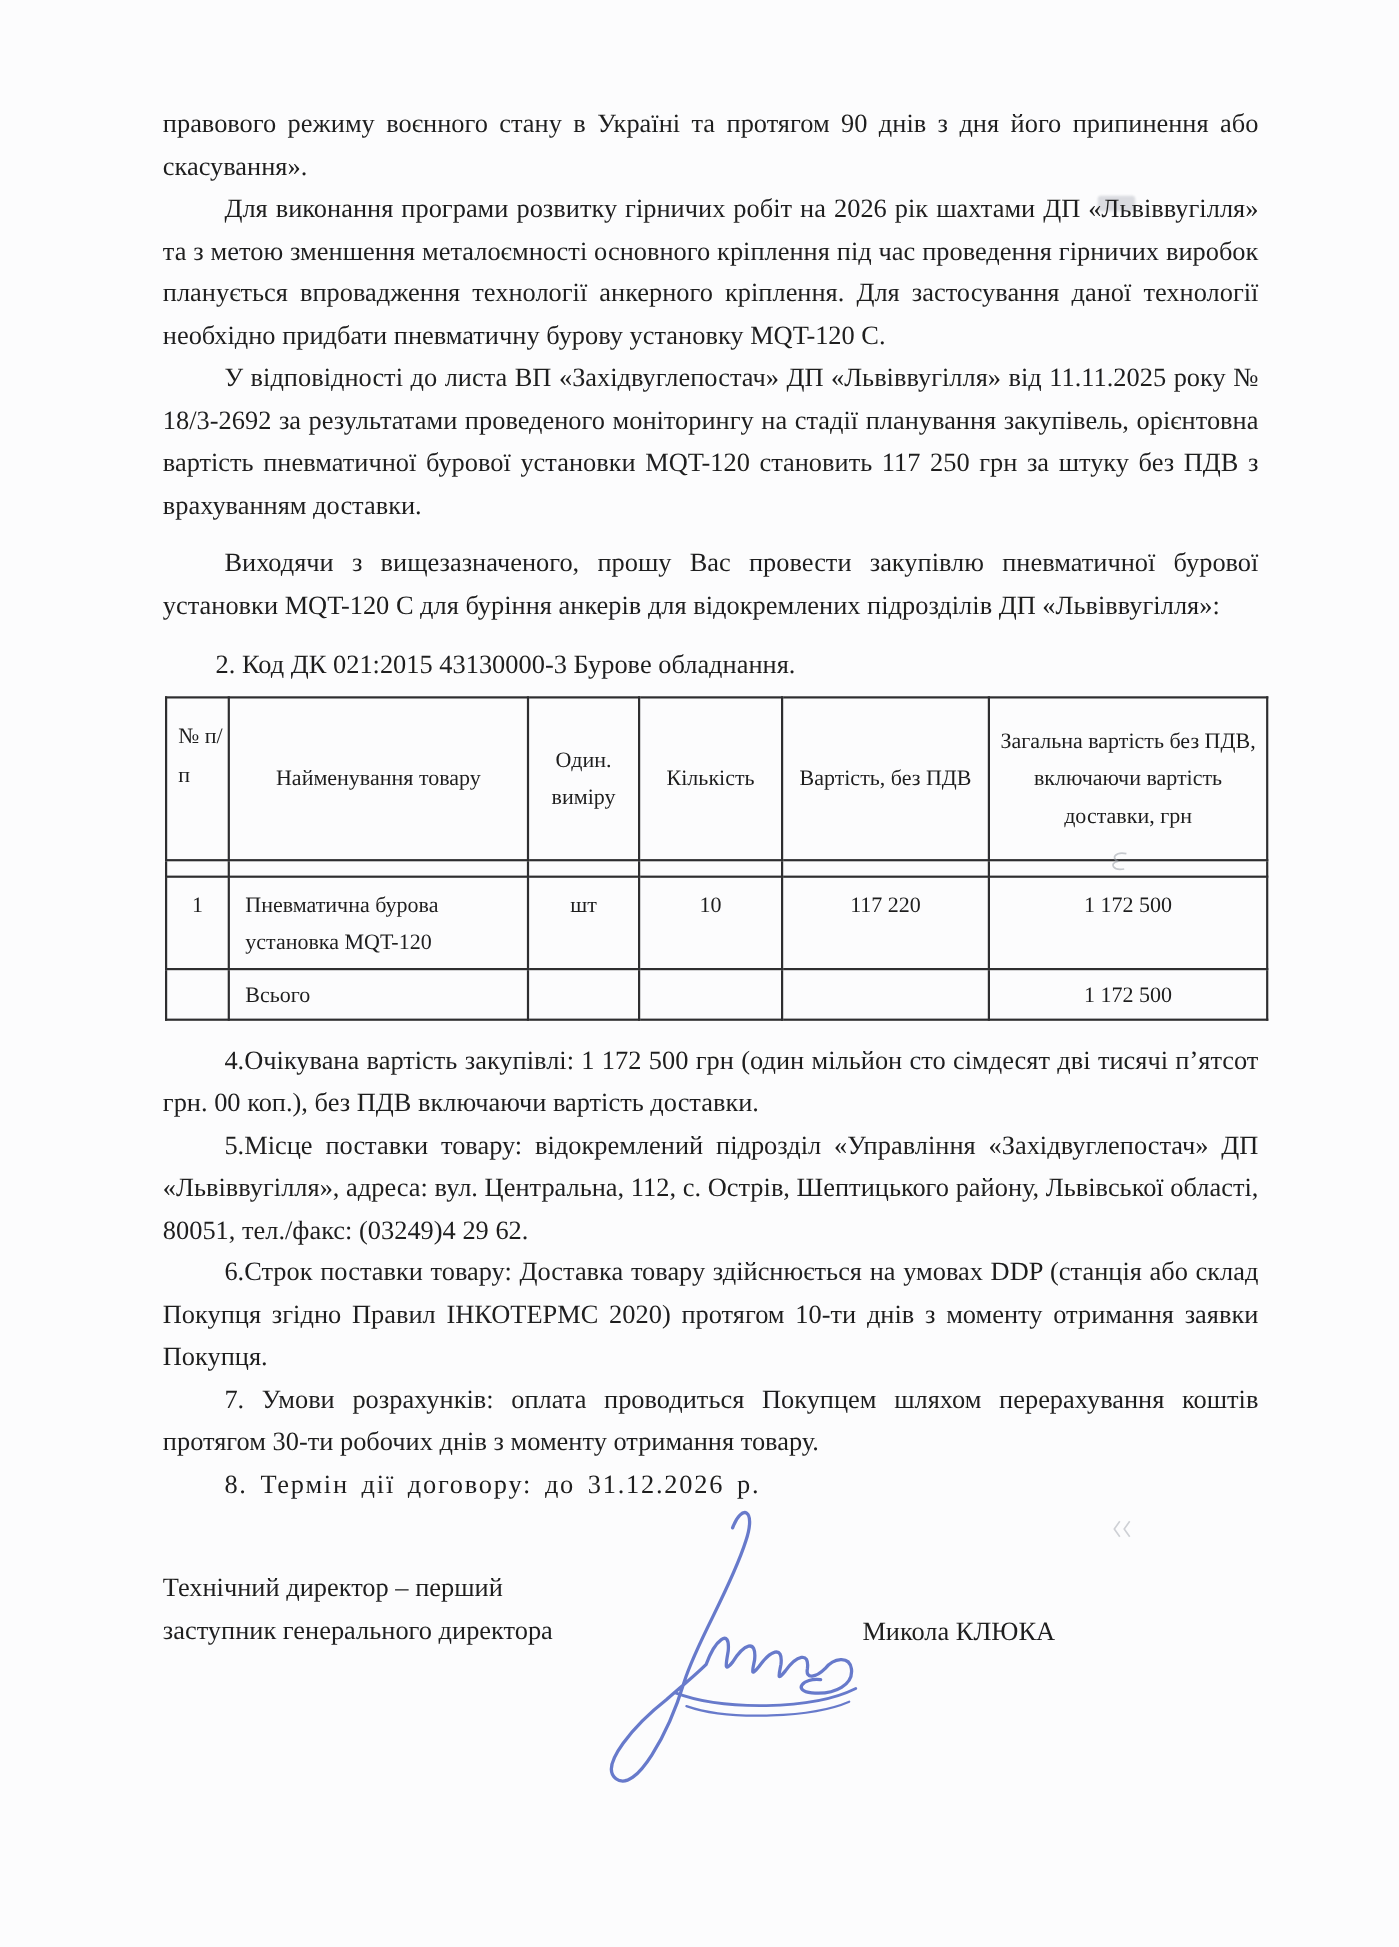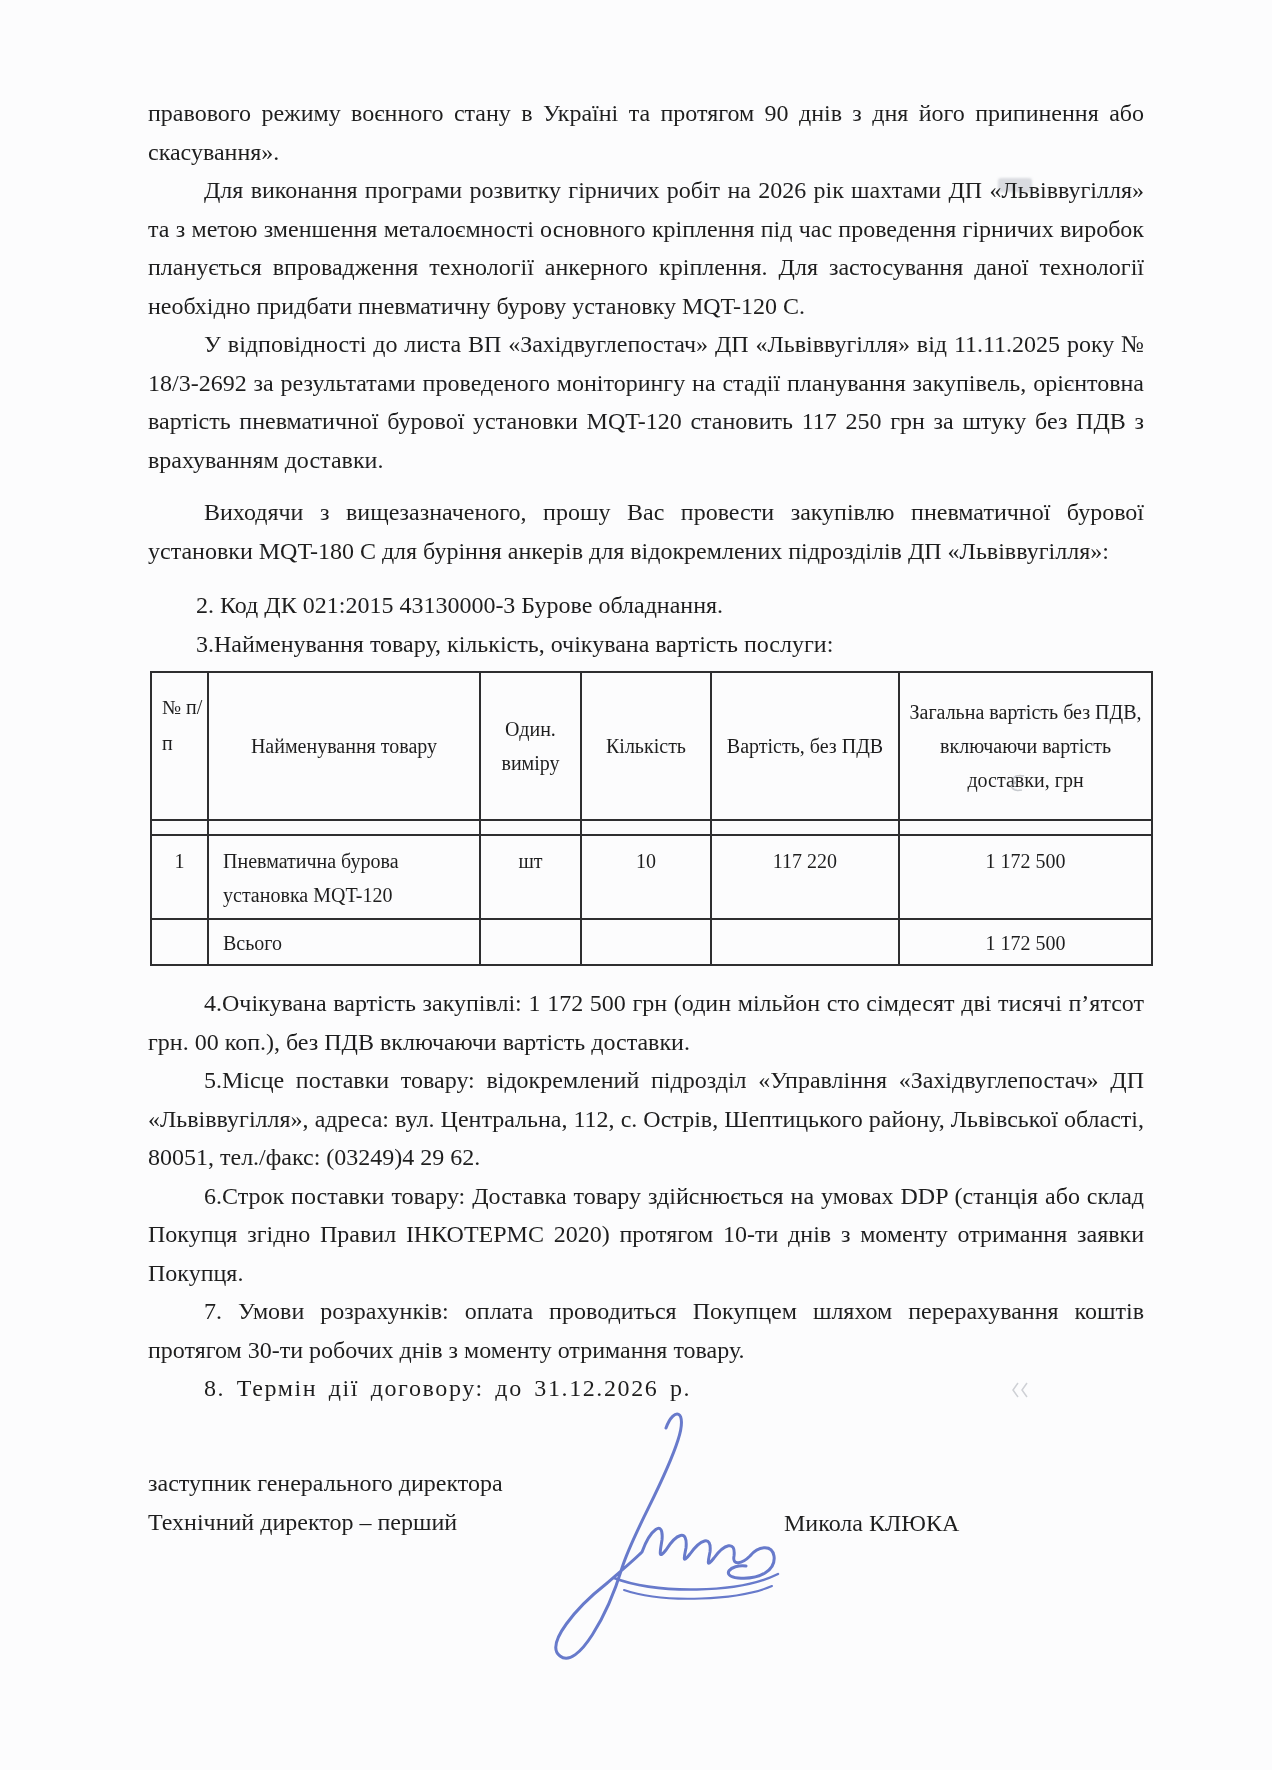--- a/index.html
+++ b/index.html
@@ -107,25 +107,24 @@
 <body>
 
 <div class="page">
   <div class="smudge"></div>
 
   <div class="content">
 
     <p class="para no-indent">правового режиму воєнного стану в Україні та протягом 90 днів з дня його припинення або скасування».</p>
     <p class="para">Для виконання програми розвитку гірничих робіт на 2026 рік шахтами ДП «Львіввугілля» та з метою зменшення металоємності основного кріплення під час проведення гірничих виробок планується впровадження технології анкерного кріплення. Для застосування даної технології необхідно придбати пневматичну бурову установку MQT-120 С.</p>
     <p class="para">У відповідності до листа ВП «Західвуглепостач» ДП «Львіввугілля» від 11.11.2025 року № 18/3-2692 за результатами проведеного моніторингу на стадії планування закупівель, орієнтовна вартість пневматичної бурової установки MQT-120 становить 117 250 грн за штуку без ПДВ з врахуванням доставки.</p>
-    <p class="para gap-top">Виходячи з вищезазначеного, прошу Вас провести закупівлю пневматичної бурової установки MQT-180 С для буріння анкерів для відокремлених підрозділів ДП «Львіввугілля»:</p>
+    <p class="para gap-top">Виходячи з вищезазначеного, прошу Вас провести закупівлю пневматичної бурової установки MQT-120 С для буріння анкерів для відокремлених підрозділів ДП «Львіввугілля»:</p>
 
     <div class="items-group">
       <p class="item">2. Код ДК 021:2015 43130000-3 Бурове обладнання.</p>
-      <p class="item">3.Найменування товару, кількість, очікувана вартість послуги:</p>
     </div>
 
     <table class="goods">
       <colgroup>
         <col style="width:57px">
         <col style="width:272px">
         <col style="width:101px">
         <col style="width:130px">
         <col style="width:188px">
         <col style="width:253px">
@@ -168,22 +167,22 @@
 
     <div class="terms">
       <p class="para">4.Очікувана вартість закупівлі: 1 172 500 грн (один мільйон сто сімдесят дві тисячі п’ятсот грн. 00 коп.), без ПДВ включаючи вартість доставки.</p>
       <p class="para">5.Місце поставки товару: відокремлений підрозділ «Управління «Західвуглепостач» ДП «Львіввугілля», адреса: вул. Центральна, 112, с. Острів, Шептицького району, Львівської області, 80051, тел./факс: (03249)4 29 62.</p>
       <p class="para">6.Строк поставки товару: Доставка товару здійснюється на умовах DDP (станція або склад Покупця згідно Правил ІНКОТЕРМС 2020) протягом 10-ти днів з моменту отримання заявки Покупця.</p>
       <p class="para">7. Умови розрахунків: оплата проводиться Покупцем шляхом перерахування коштів протягом 30-ти робочих днів з моменту отримання товару.</p>
       <p class="para spaced-out">8. Термін дії договору: до 31.12.2026 р.</p>
     </div>
 
     <div class="sig-block">
+      <div class="sig-line">Технічний директор – перший</div>
       <div class="sig-line">заступник генерального директора</div>
-      <div class="sig-line">Технічний директор – перший</div>
       <div class="sig-name">Микола КЛЮКА</div>
 
       <svg class="sig-svg" width="290" height="290" viewBox="0 0 290 290">
         <g fill="none" stroke="#5b6fc7" stroke-width="3" stroke-linecap="round" opacity="0.92">
           <path d="M150,26 C158,4 172,8 162,38 C148,82 118,128 106,166 C92,212 62,268 44,254 C28,242 62,204 90,182 C106,168 118,158 126,150
                    C134,128 148,116 146,138 C144,150 142,158 150,148
                    C160,132 172,126 170,146 C168,156 166,162 174,152
                    C184,138 196,132 194,150 C192,160 190,166 198,156
                    C208,142 220,138 218,154 C216,164 226,162 234,154
                    C242,144 256,142 258,154 C260,168 244,178 222,176 C204,174 214,162 230,164"></path>

